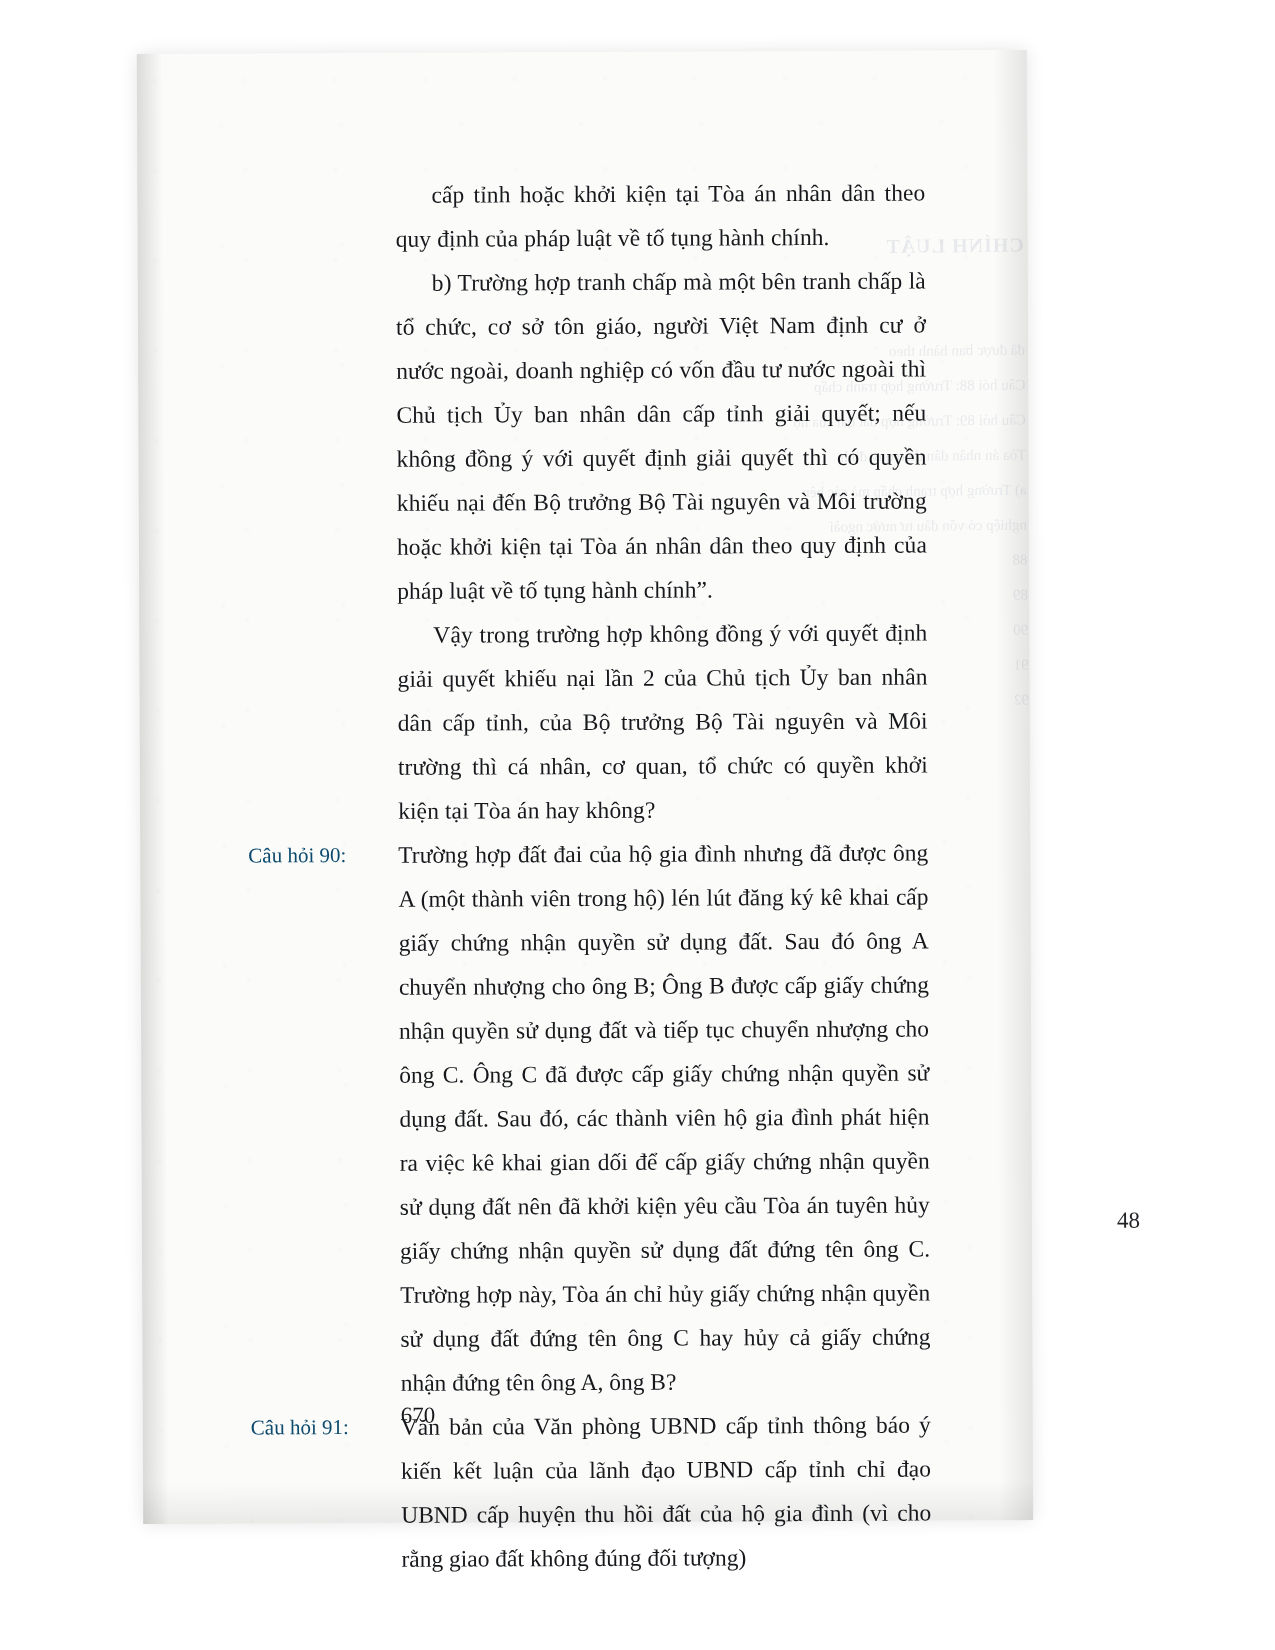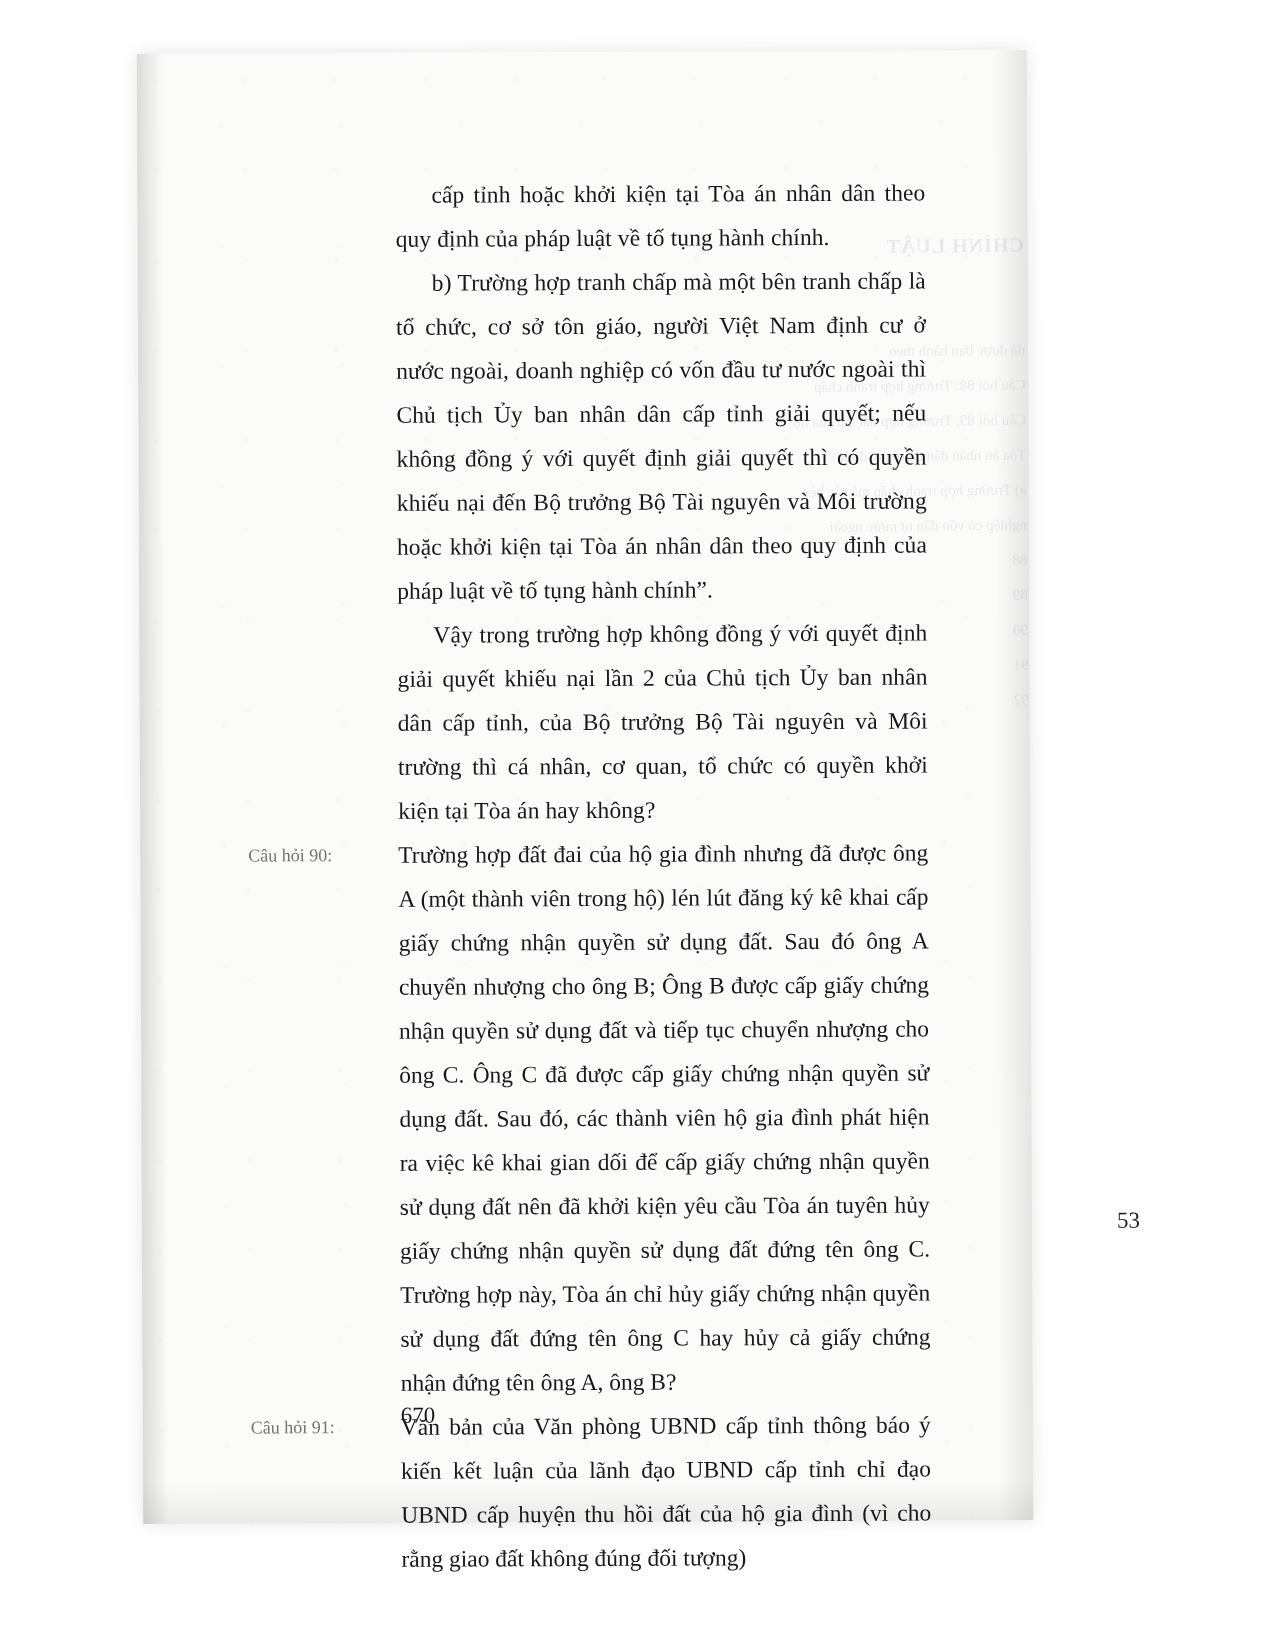--- a/index.html
+++ b/index.html
@@ -95,23 +95,23 @@
   }
 
   
   .qa-row {
     position: relative;
     display: flex;
     align-items: flex-start;
   }
   .qa-label {
     flex: 0 0 150px;
-    font-size: 18px;
+    font-size: 21px;
     line-height: 44px;
-    color: #737373;
+    color: #0c4a6e;
     white-space: nowrap;
     margin-left: -150px;
   }
   .qa-body {
     flex: 1 1 auto;
     font-size: 23.5px;
     line-height: 44px;
     color: #16181c;
     text-align: justify;
   }
@@ -183,17 +183,17 @@
         <div class="qa-body">Trường hợp đất đai của hộ gia đình nhưng đã được ông A (một thành viên trong hộ) lén lút đăng ký kê khai cấp giấy chứng nhận quyền sử dụng đất. Sau đó ông A chuyển nhượng cho ông B; Ông B được cấp giấy chứng nhận quyền sử dụng đất và tiếp tục chuyển nhượng cho ông C. Ông C đã được cấp giấy chứng nhận quyền sử dụng đất. Sau đó, các thành viên hộ gia đình phát hiện ra việc kê khai gian dối để cấp giấy chứng nhận quyền sử dụng đất nên đã khởi kiện yêu cầu Tòa án tuyên hủy giấy chứng nhận quyền sử dụng đất đứng tên ông C. Trường hợp này, Tòa án chỉ hủy giấy chứng nhận quyền sử dụng đất đứng tên ông C hay hủy cả giấy chứng nhận đứng tên ông A, ông B?</div>
       </div>
 
       <div class="qa-row">
         <div class="qa-label">Câu hỏi 91:</div>
         <div class="qa-body">Văn bản của Văn phòng UBND cấp tỉnh thông báo ý kiến kết luận của lãnh đạo UBND cấp tỉnh chỉ đạo UBND cấp huyện thu hồi đất của hộ gia đình (vì cho rằng giao đất không đúng đối tượng)</div>
       </div>
 
     </div>
 
-    <div class="folio-right">53</div>
+    <div class="folio-right">48</div>
     <div class="folio-left">670</div>
 
   </div>
 </div>
 
 </body></html>

